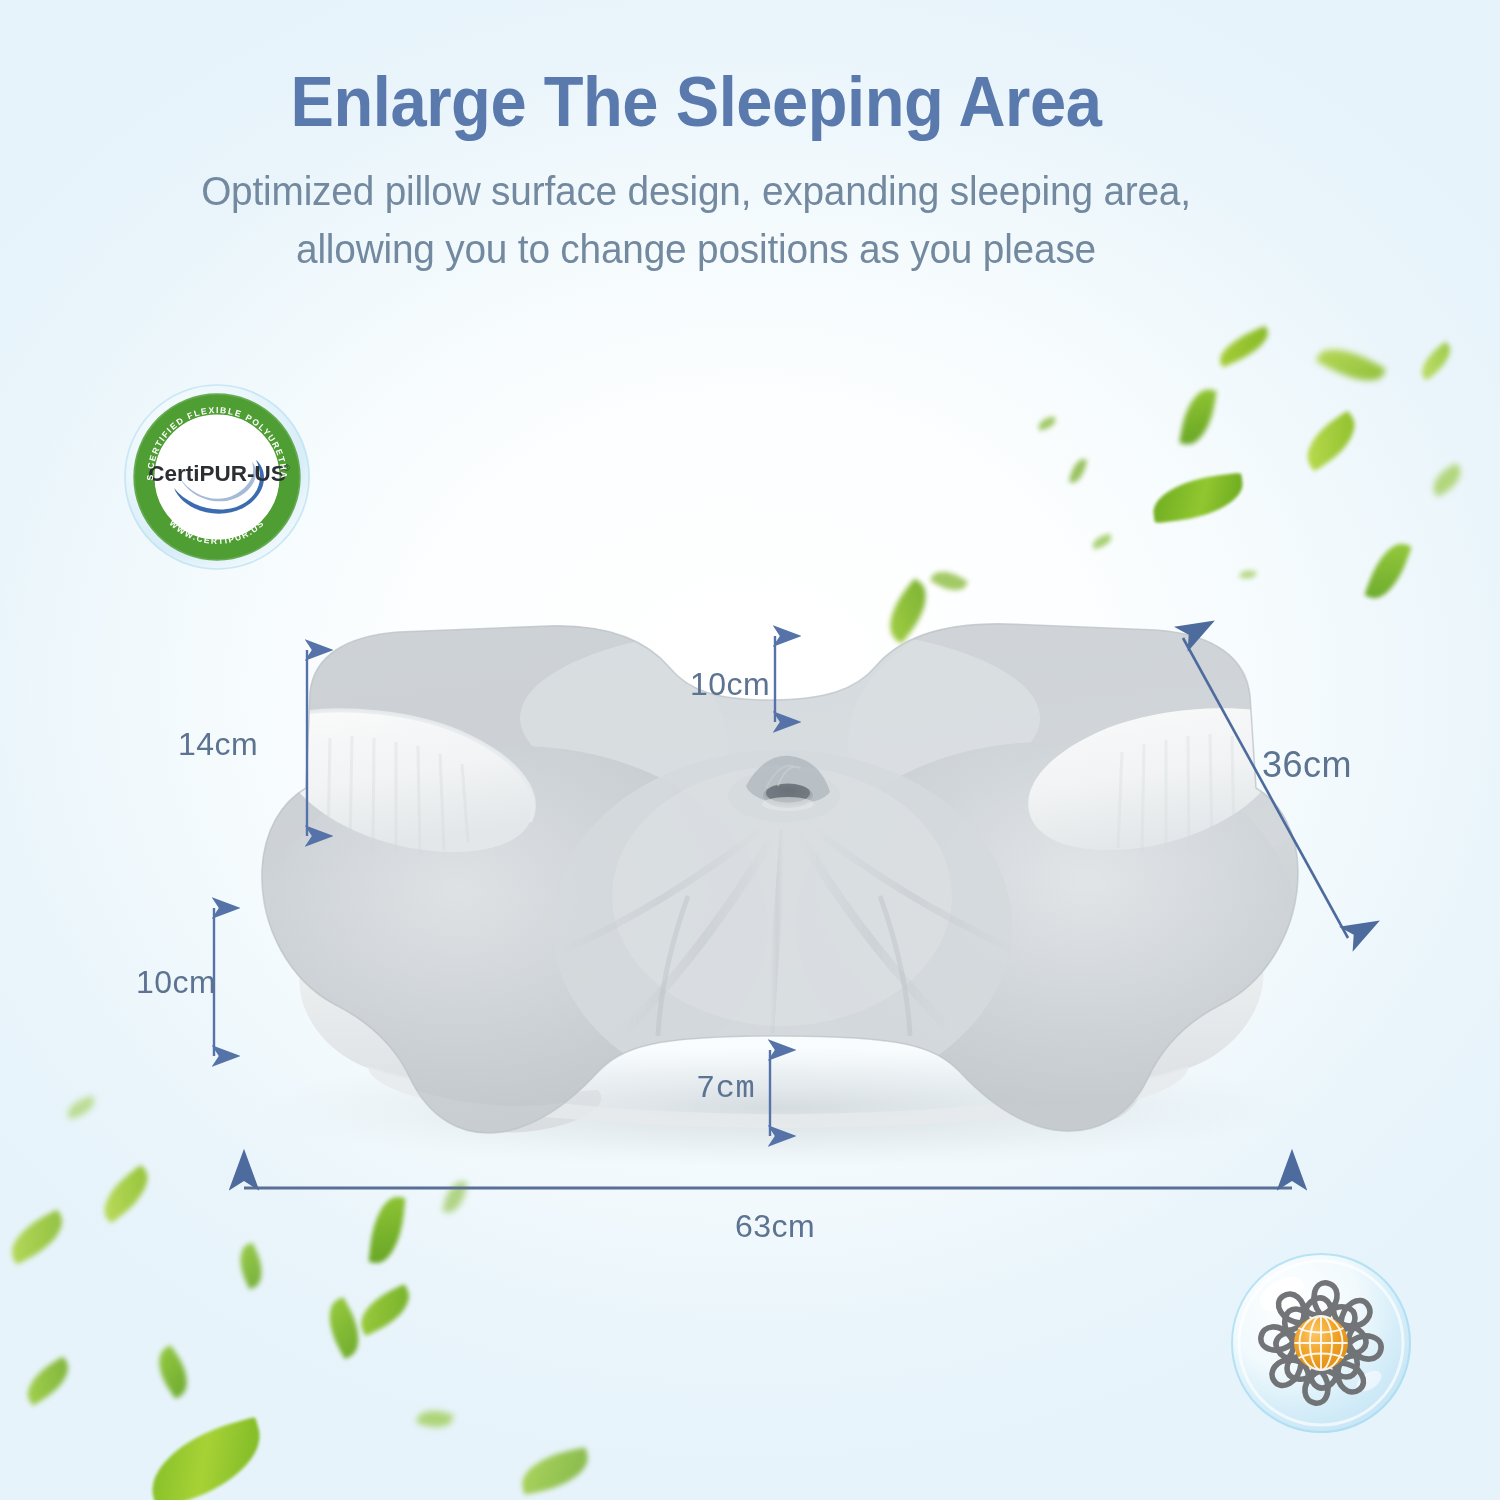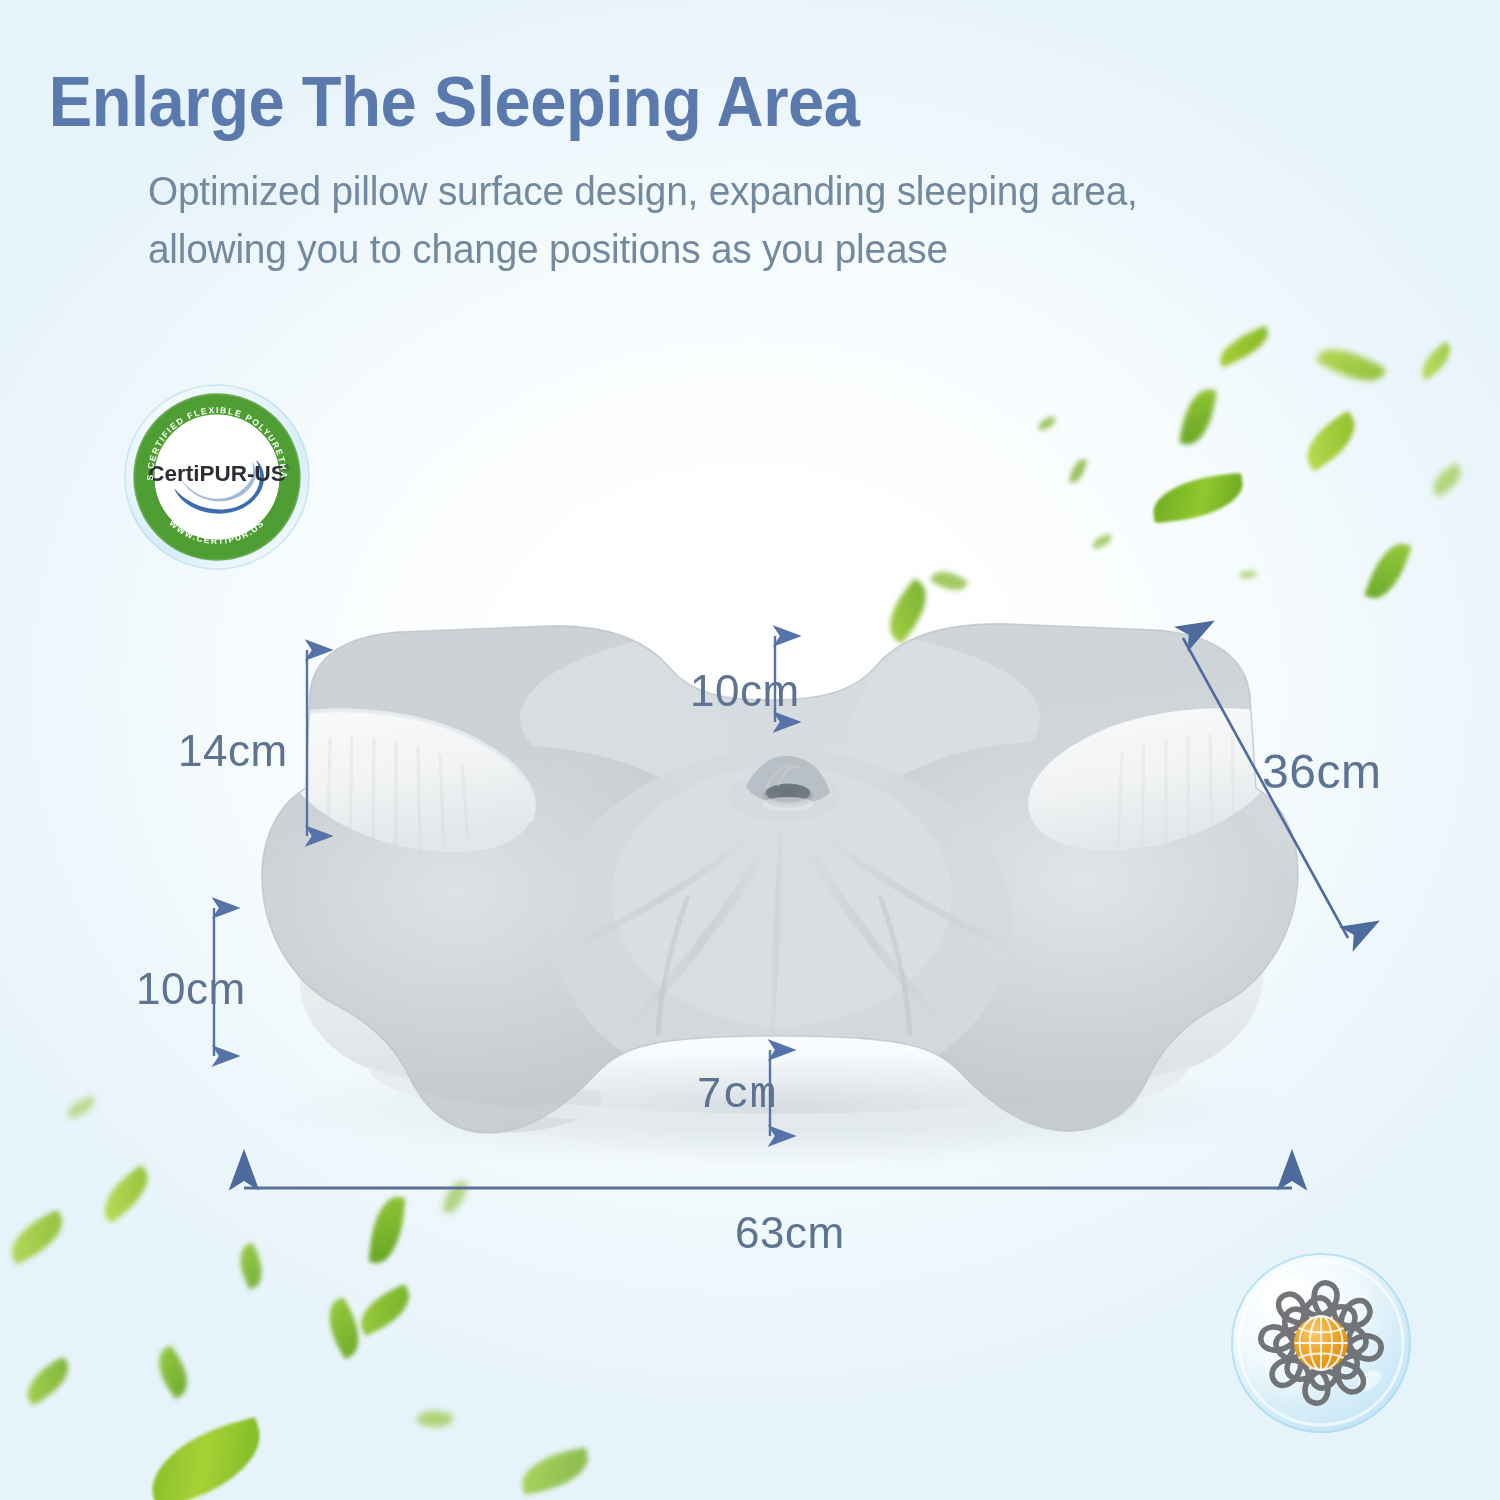--- a/index.html
+++ b/index.html
@@ -13,21 +13,21 @@
   #stage{
     position:absolute;inset:0;
     background:
       radial-gradient(ellipse 62% 52% at 50% 46%, #ffffff 0%, #fdfeff 34%, #f5fbfd 58%, #eaf5fb 82%, #e6f3fa 100%);
     overflow:hidden;
   }
 
   
   .header{
     position:absolute;top:0;left:0;width:1392px;
-    text-align:left;
+    text-align:center;
     padding-top:66px;
     z-index:6;
   }
   .title{
     font-size:70px;
     font-weight:700;
     color:#5a7aad;
     letter-spacing:-0.5px;
     line-height:1.05;
     margin:0;
@@ -65,27 +65,27 @@
     position:absolute;
     left:218px;top:596px;
     width:1125px;height:570px;
     z-index:4;
   }
 
   
   .dim-label{
     position:absolute;
     color:#5c7391;
-    font-size:44px;
+    font-size:32px;
     font-weight:400;
     letter-spacing:0.5px;
     white-space:nowrap;
     z-index:9;
   }
-  .dim-label.big{font-size:48px;}
+  .dim-label.big{font-size:36px;}
   .dimsvg{position:absolute;left:0;top:0;width:1500px;height:1500px;z-index:8;pointer-events:none;}
 
   
   .bubble-icon{
     position:absolute;right:84px;bottom:62px;
     width:190px;height:190px;
     z-index:7;
   }
 </style>
 </head>

